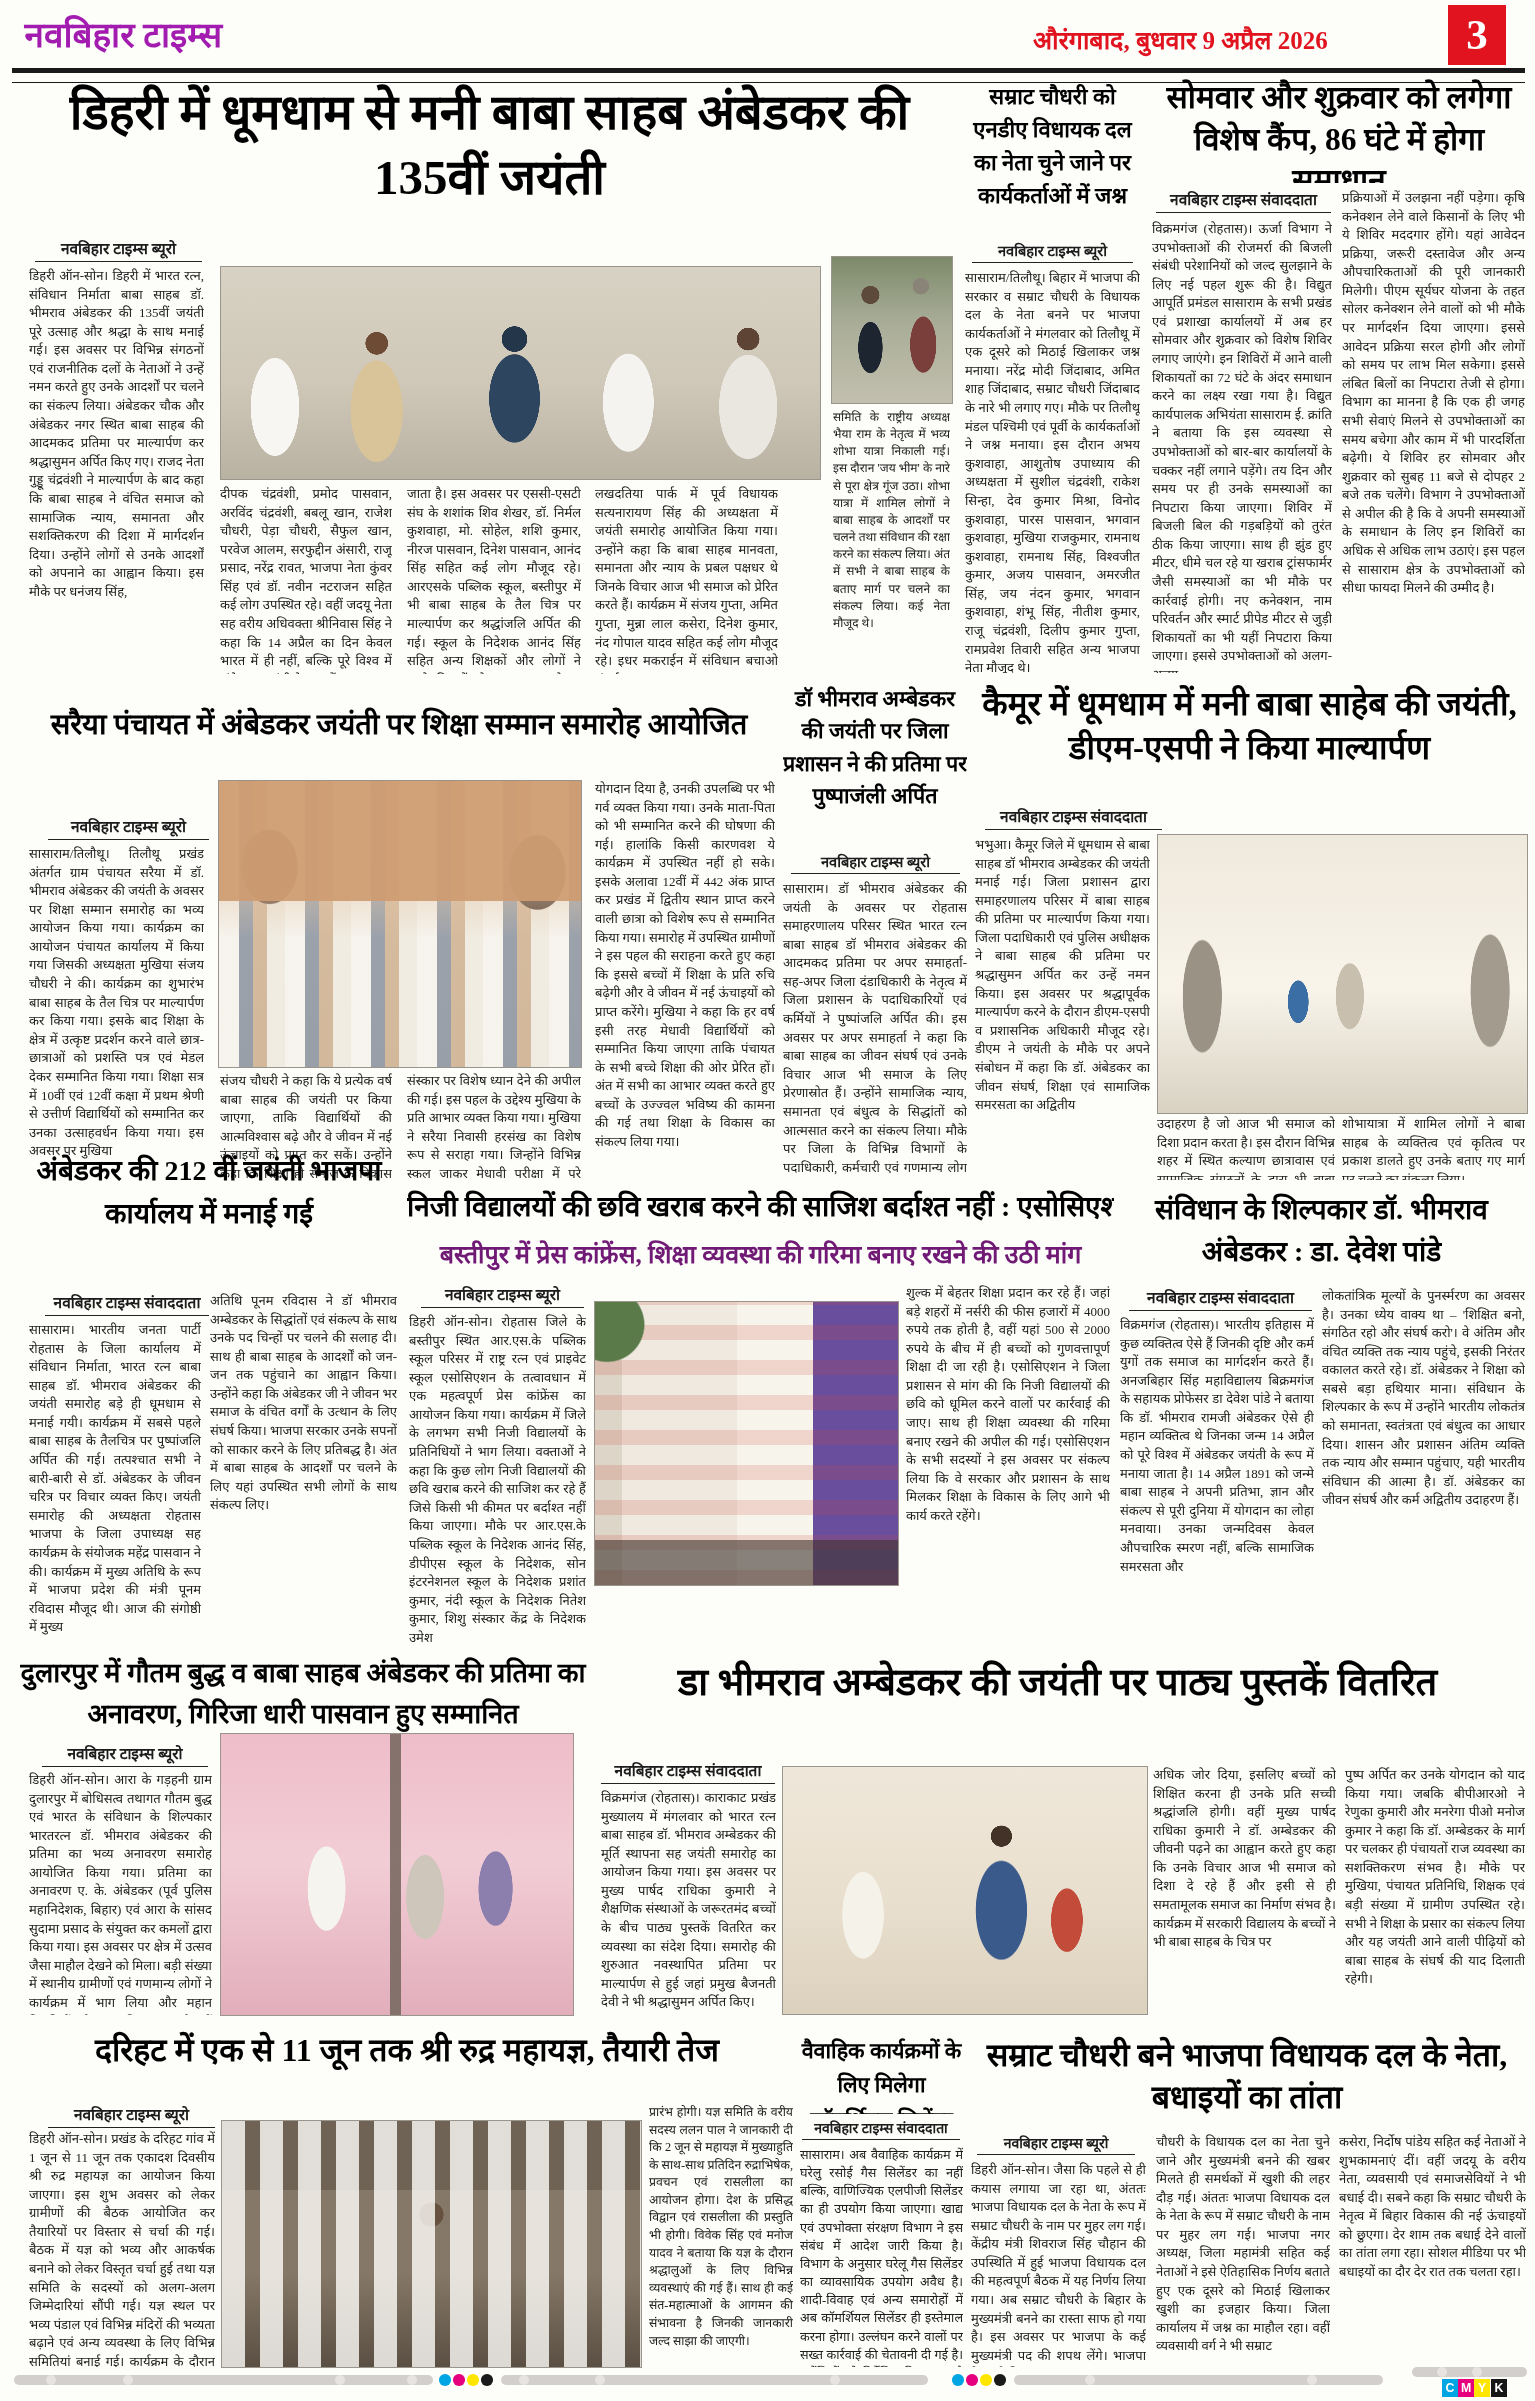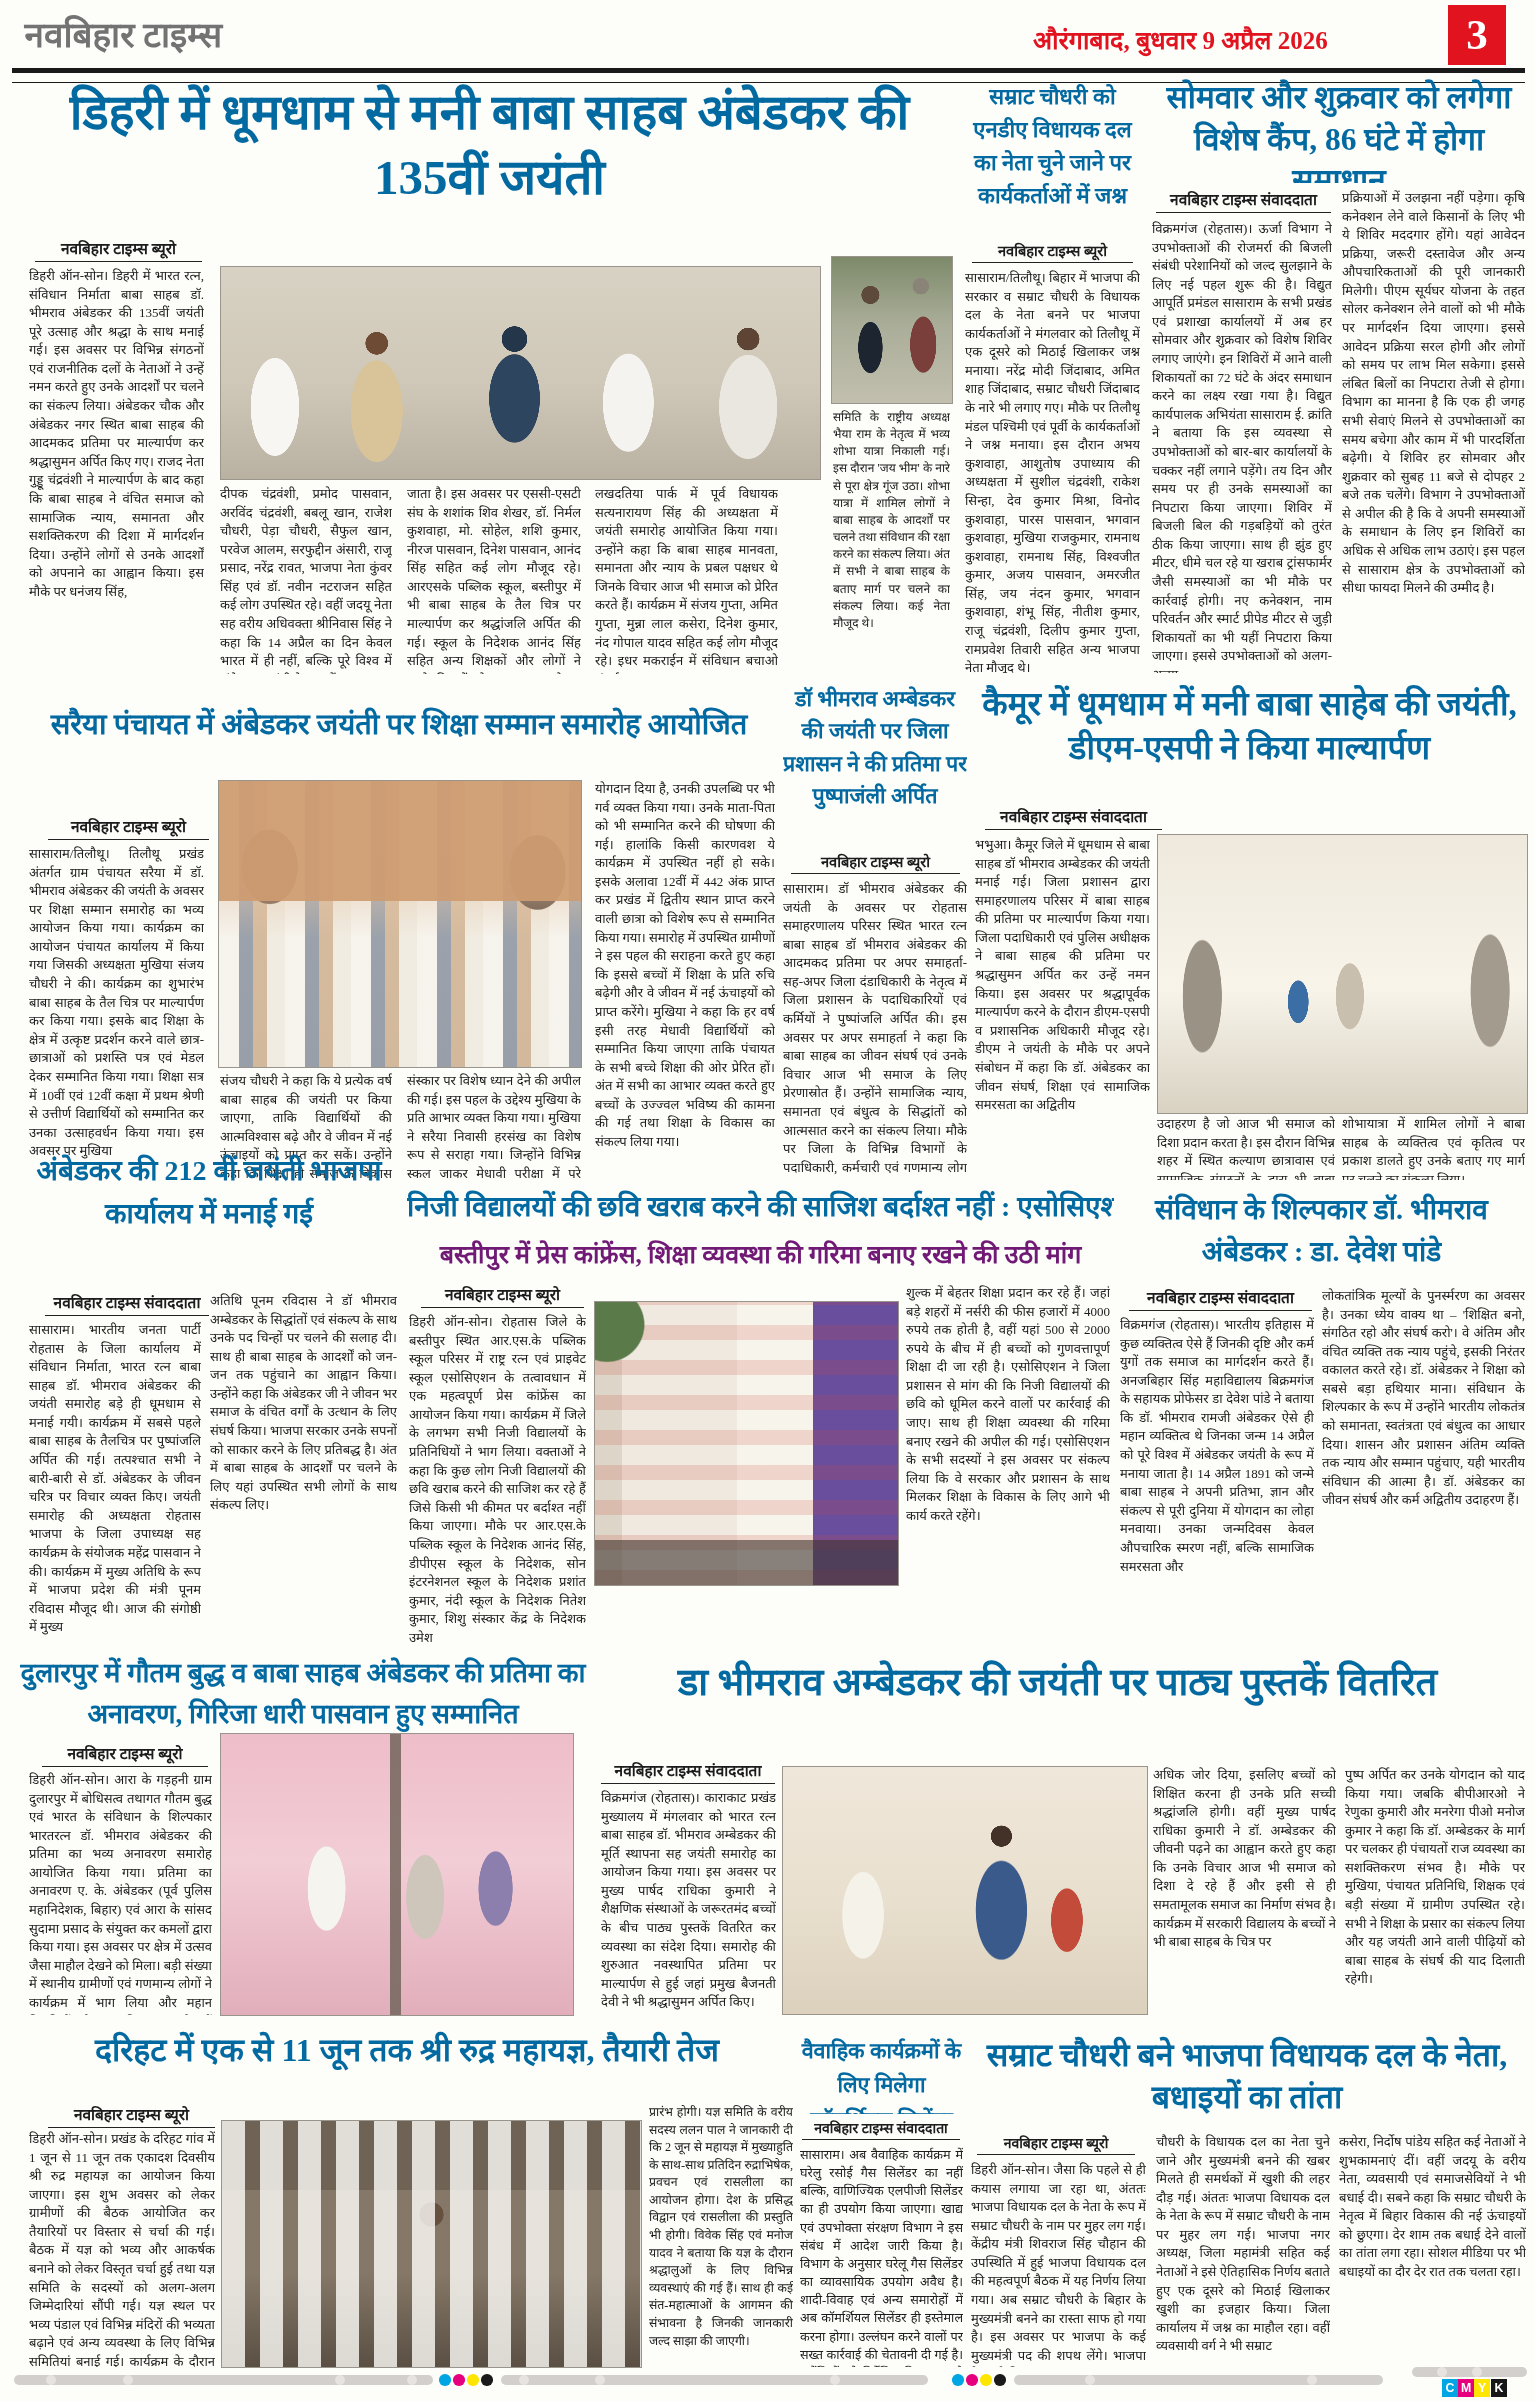--- a/index.html
+++ b/index.html
@@ -1,31 +1,31 @@
 <!DOCTYPE html>
 <html lang="hi" style="font-size:12.3px"><head>
 <meta charset="utf-8">
 <style>
   html,body{margin:0;padding:0;background:#ffffff;}
   #page{position:relative;width:1536px;height:2401px;background:#fdfdfa;overflow:hidden;
         font-family:"Liberation Serif","DejaVu Serif",serif;color:#1c1c1c;}
   .abs{position:absolute;}
-  .hl{font-weight:700;color:#0369a1;text-align:center;line-height:1.32;overflow:hidden;}
+  .hl{font-weight:700;color:#000000;text-align:center;line-height:1.32;overflow:hidden;}
   .byline{font-weight:700;font-size:15.4px;text-align:center;border-bottom:1.5px solid #222;
           padding-bottom:2.3px;overflow:hidden;white-space:nowrap;}
   .col{font-size:13px;line-height:1.43;text-align:justify;overflow:hidden;}
   .photo{position:absolute;border:0.8px solid #9a958c;}
   .rule2{position:absolute;left:11.5px;width:1513px;height:9.2px;
          border-top:5.4px solid #1a1a1a;border-bottom:1.5px solid #1a1a1a;}
   .regbar{position:absolute;height:10px;background:#d3cfcc;border-radius:5.4px;}
   .regdot{position:absolute;top:0;width:10px;height:10px;border-radius:50%;background:#e6e3e0;}
   .cdot{position:absolute;width:11.5px;height:11.5px;border-radius:50%;top:2374px;}
   .cmbox{position:absolute;width:16px;height:18.4px;color:#fff;text-align:center;
          font:700 12.3px/18.4px "Liberation Sans","DejaVu Sans",sans-serif;top:2379px;}
-  .masthead{font-weight:700;color:#737373;font-size:35px;line-height:1.1;white-space:nowrap;}
+  .masthead{font-weight:700;color:#a21caf;font-size:35px;line-height:1.1;white-space:nowrap;}
   .sectionbox{background:#3b4aa1;color:#ffffff;font-weight:700;font-size:32px;
               text-align:center;line-height:55px;}
   .dateline{color:#e0131f;font-weight:700;font-size:25px;white-space:nowrap;}
   .pagenum{background:#e0131f;color:#fff;font-weight:700;font-size:43px;text-align:center;line-height:60px;}
   .subhead-red{color:#701a75;}
 </style>
 </head>
 <body>
 
 <div id="page">

